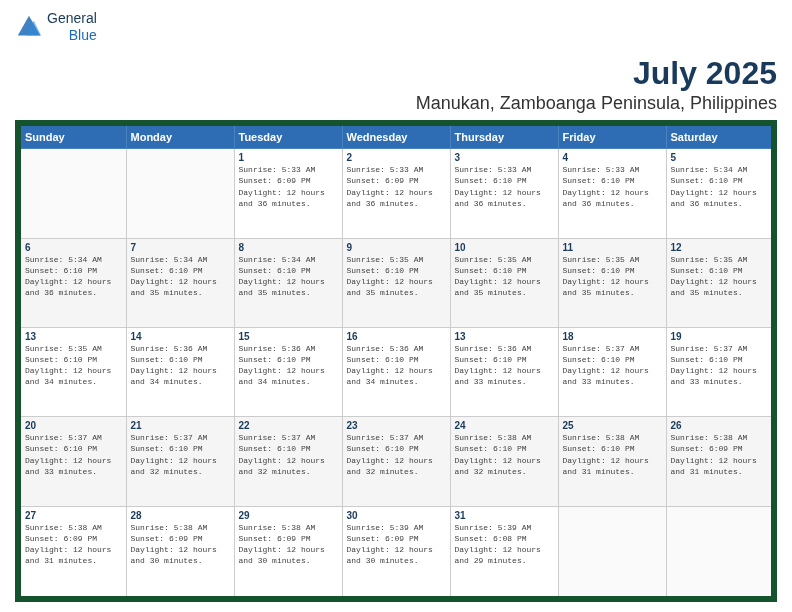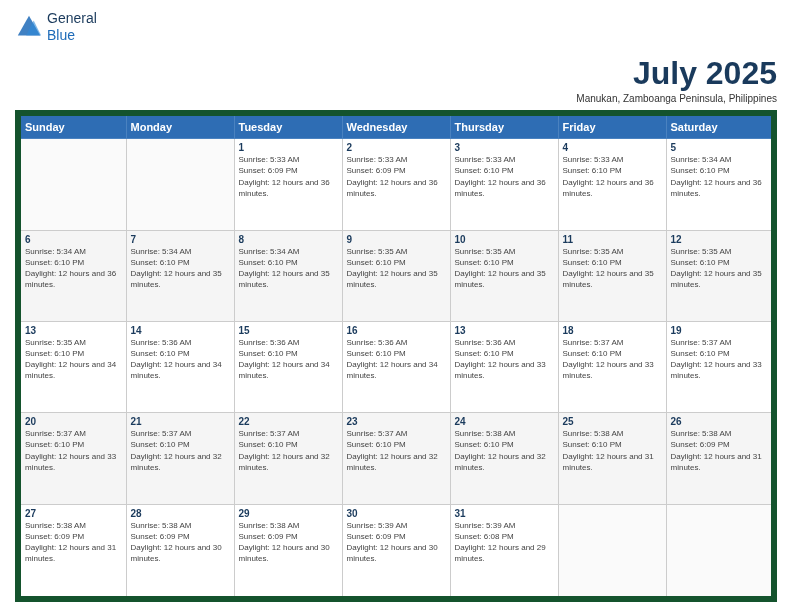--- a/index.html
+++ b/index.html
@@ -27,37 +27,37 @@
       display: flex;
       align-items: center;
       gap: 4px;
     }
     .logo-text {
       font-size: 14px;
       font-weight: normal;
       color: #1a3a5c;
       line-height: 1.2;
     }
-    .logo-blue { color: #1e6bb8; }
+    .logo-blue { color: #1e6bb8; text-align: right; }
     .logo-icon {
       width: 28px;
       height: 28px;
     }
     .title-block {
       text-align: right;
       margin-top: 46px;
     }
     .main-title {
       font-size: 32px;
       font-weight: bold;
       color: #1a3a5c;
       line-height: 1.1;
     }
     .subtitle {
-      font-size: 10px;
+      font-size: 18px;
       color: #333;
       margin-top: 2px;
     }
     .calendar {
       flex: 1;
       border: 6px solid #14532d;
       border-collapse: collapse;
       width: 100%;
       table-layout: fixed;
     }
@@ -85,20 +85,21 @@
       font-weight: bold;
       font-size: 10px;
       color: #1a3a5c;
       display: block;
       margin-bottom: 1px;
     }
     .day-info {
       font-size: 8px;
       line-height: 1.4;
       color: #444;
+      font-family: Liberation Mono, monospace;
     }
     .empty-cell {
       background: #f9f9f9;
     }
     table {
       width: 100%;
       border-collapse: collapse;
       table-layout: fixed;
     }
   </style>

